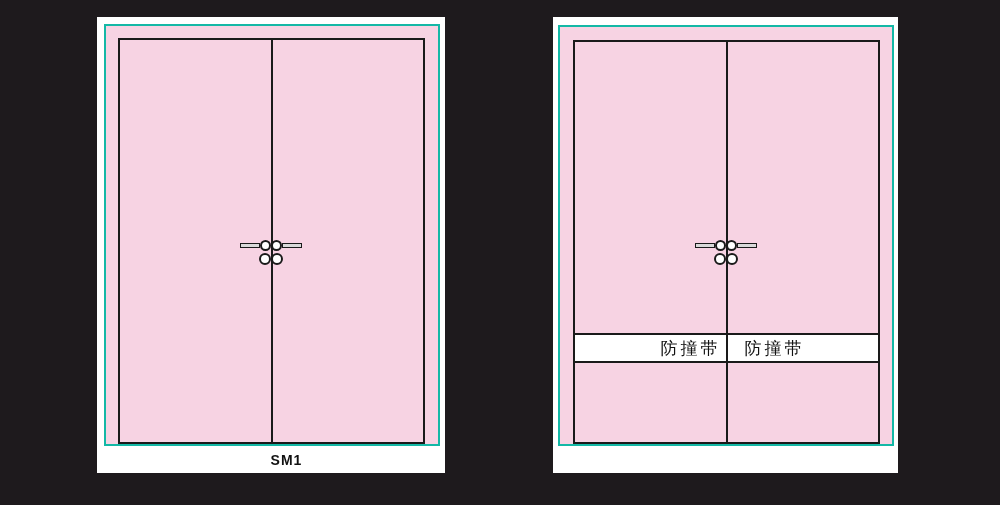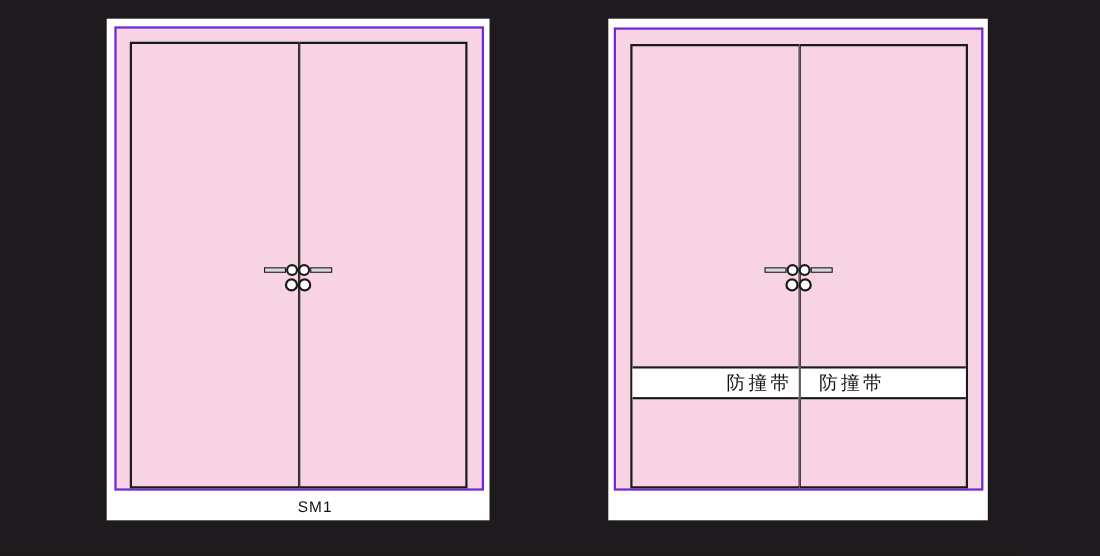--- a/index.html
+++ b/index.html
@@ -15,21 +15,21 @@
     top:17px;
     height:456px;
     background:#ffffff;
   }
   .panel.p1{left:97px;width:348px;}
   .panel.p2{left:553px;width:345px;}
 
   .frame{
     position:absolute;
     box-sizing:border-box;
-    border:2px solid #6d28d9;
+    border:2px solid #14b8a6;
     background:#f7d3e3;
   }
   .p1 .frame{left:7px;top:7px;width:336px;height:422px;}
   .p2 .frame{left:5px;top:8px;width:336px;height:421px;}
 
   .doors{
     position:absolute;
     top:12px;left:12px;right:13px;bottom:0;
     display:flex;
   }
@@ -89,21 +89,21 @@
   .knob.top.k-left{left:21px;}
   .knob.top.k-right{right:21px;}
   .knob.bottom{top:17px;width:12px;height:12px;}
   .knob.bottom.k-left{left:20px;}
   .knob.bottom.k-right{right:20px;}
 
   .panel-label{
     position:absolute;
     left:0;right:0;bottom:0;height:27px;
     display:flex;align-items:center;justify-content:center;
-    font-weight:normal;
+    font-weight:bold;
     font-size:14px;
     color:#111111;
     letter-spacing:1px;
     margin-left:31px;
   }
 </style>
 </head>
 <body>
 
 <div class="panel p1">

